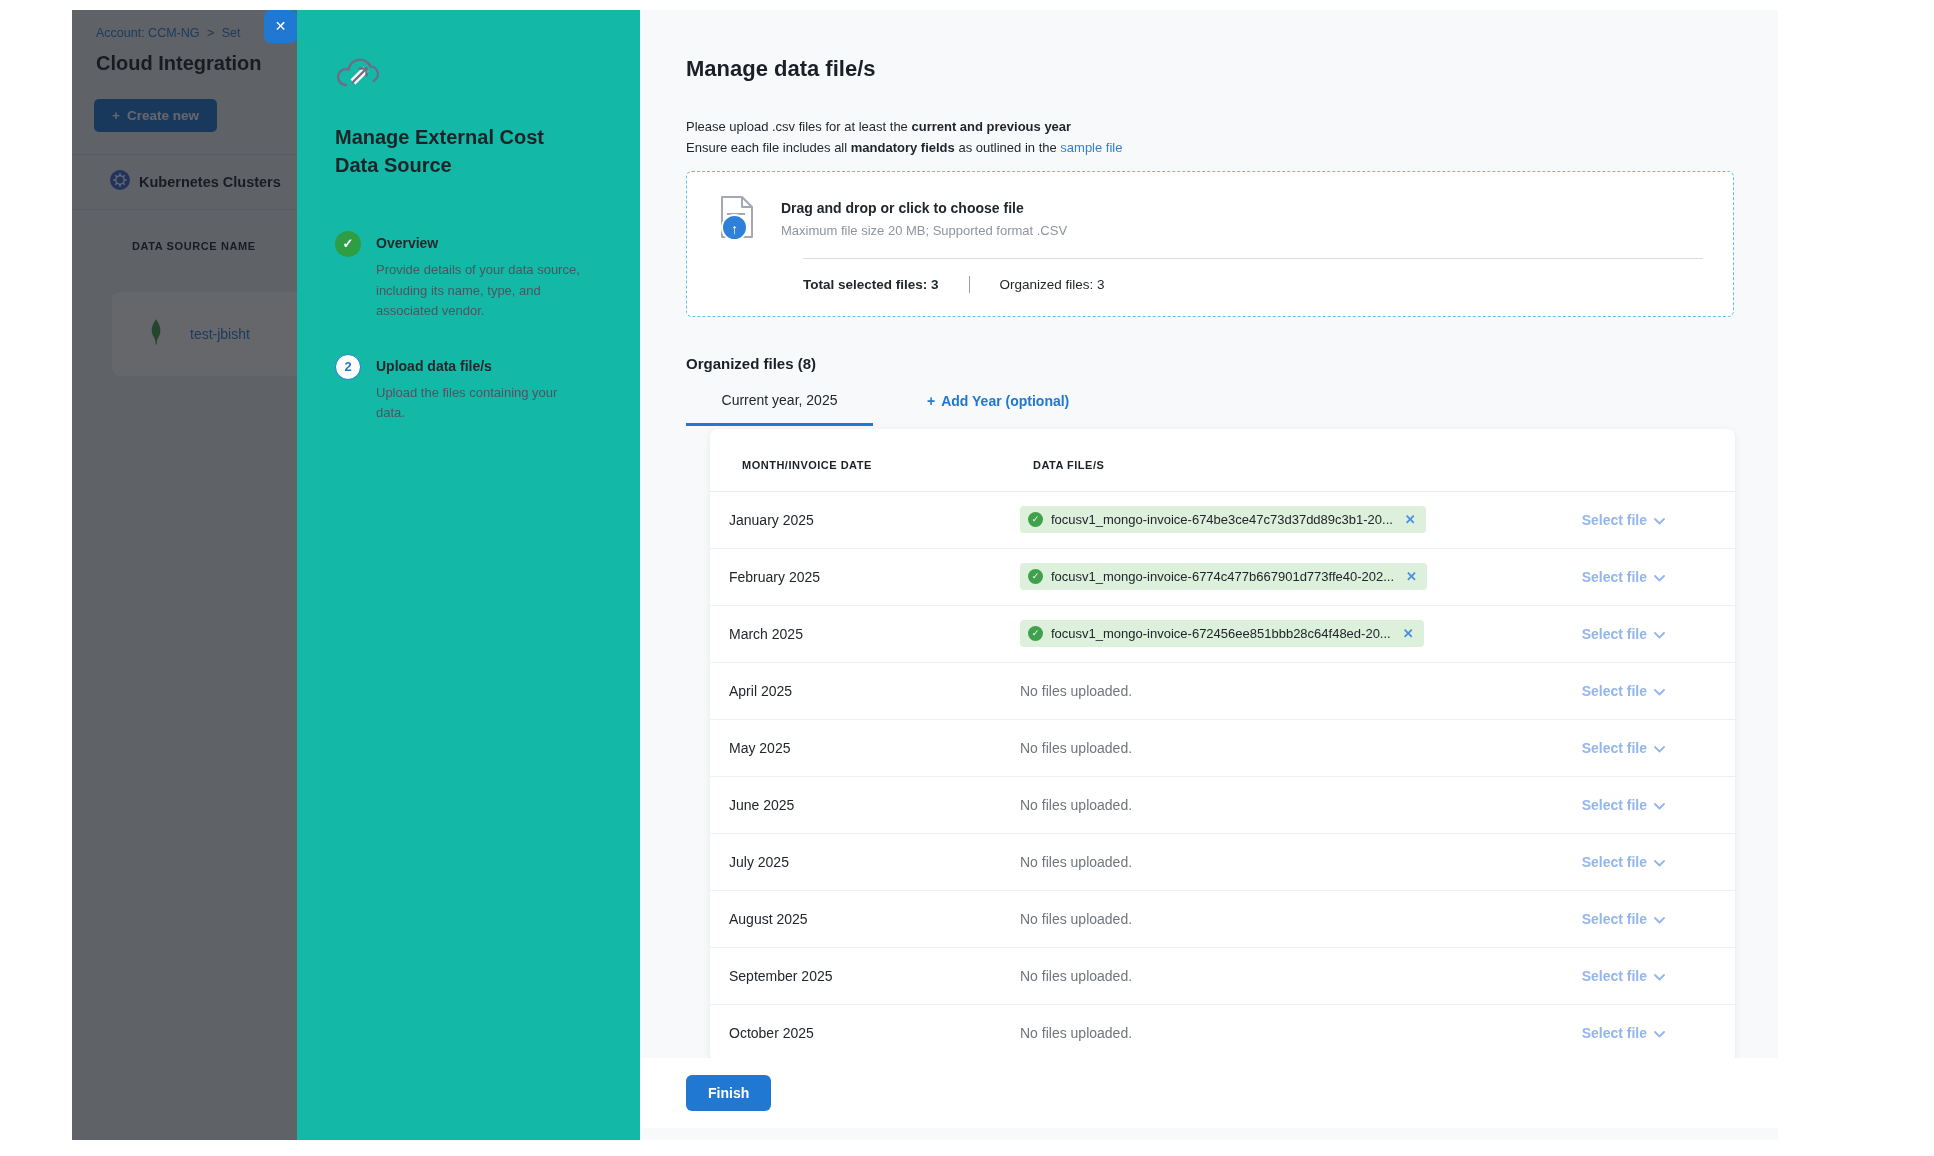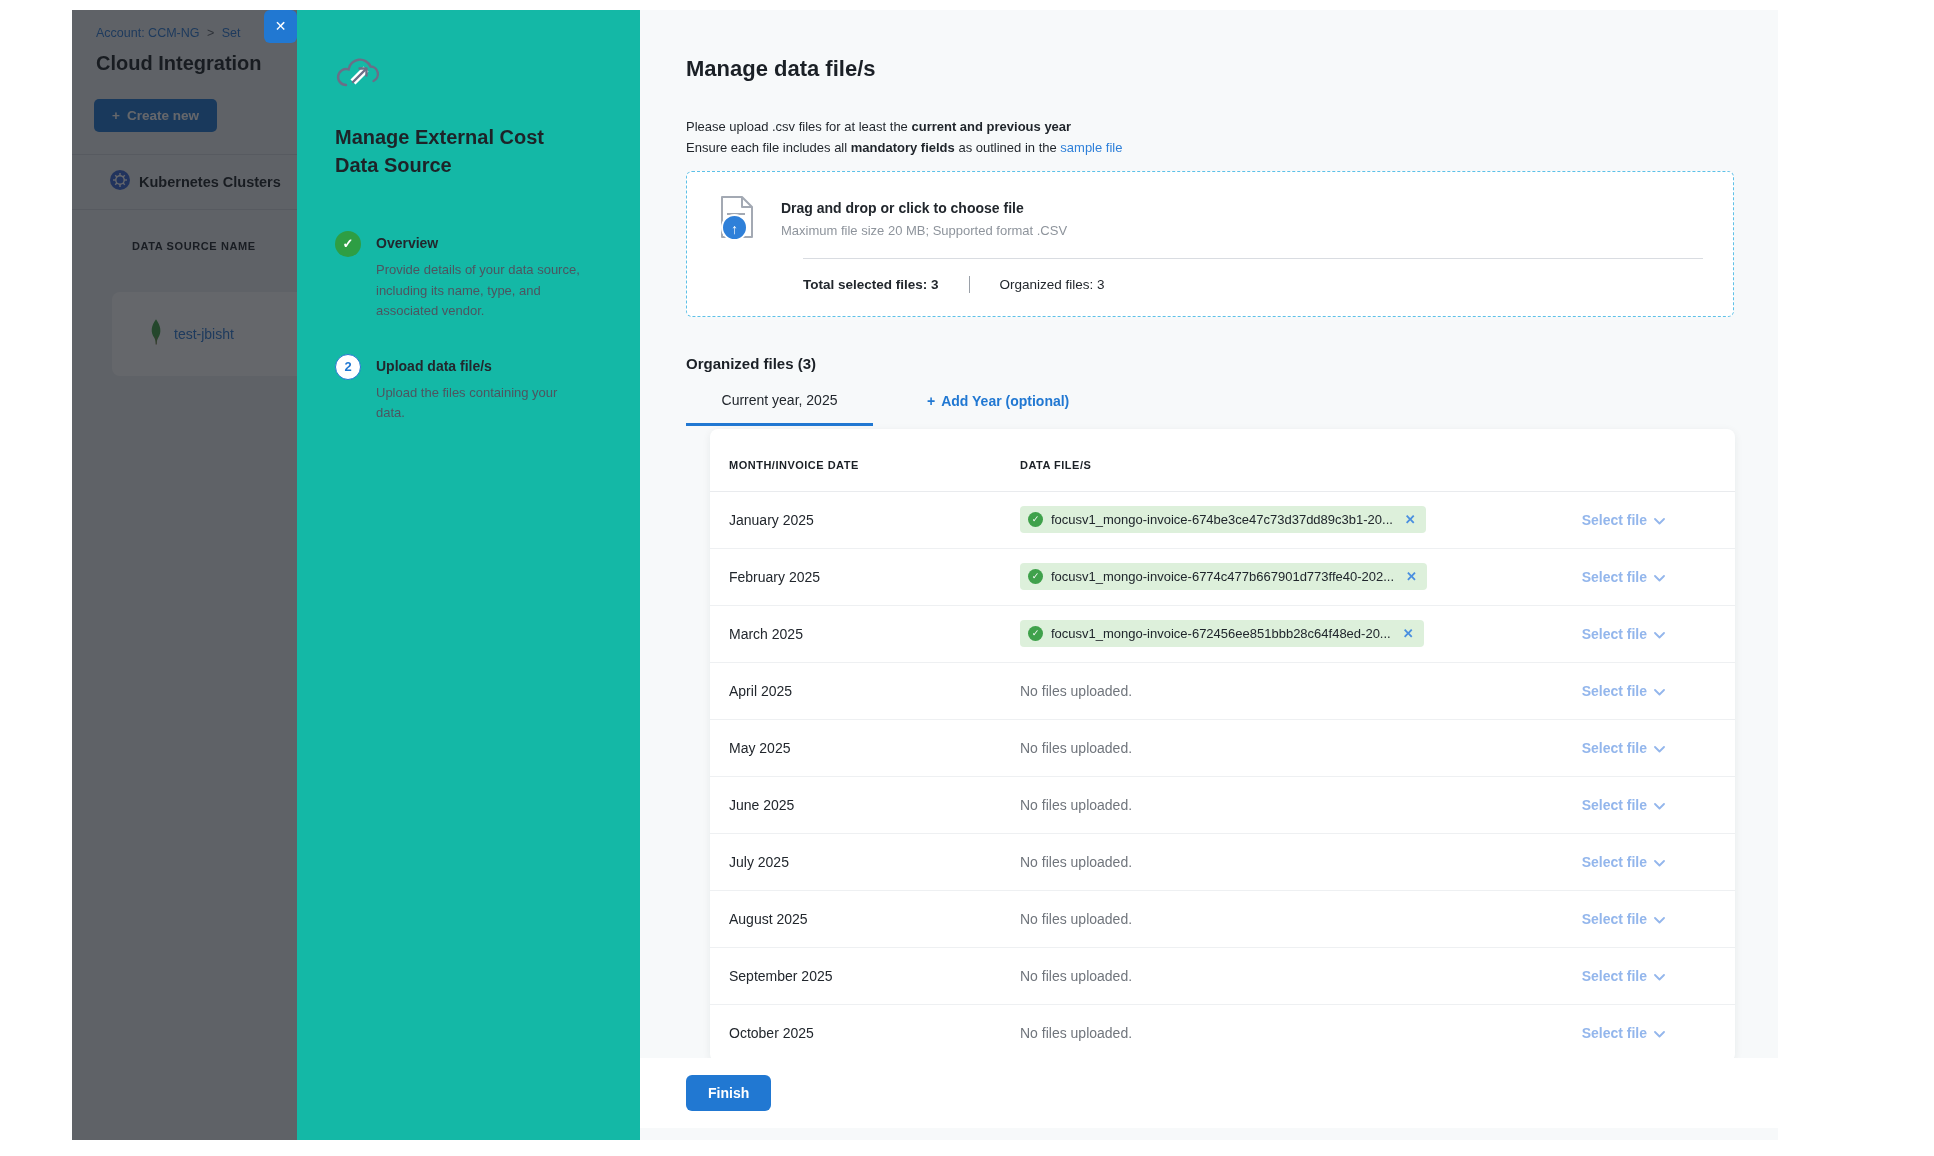--- a/index.html
+++ b/index.html
@@ -19,21 +19,21 @@
   .bg-create-btn { display:inline-flex; align-items:center; gap:7px; margin:24px 0 0 22px;
                    background:var(--primary-blue,#2178d2); color:#fff; border:none; border-radius:5px;
                    padding:9px 18px; font-size:13.5px; font-weight:600; font-family:inherit; cursor:pointer; }
   .bg-divider { border-top:1px solid #d7dade; margin-top:22px; }
   .bg-tab { display:flex; align-items:center; gap:9px; padding:15px 0 15px 38px;
             border-bottom:1px solid #d7dade; cursor:pointer; }
   .bg-tab-label { font-size:14.5px; font-weight:bold; color:#1e2328; white-space:nowrap; }
   .bg-col-header { margin:30px 0 0 60px; font-size:11px; font-weight:bold; letter-spacing:0.6px;
                    color:#22272d; white-space:nowrap; }
   .bg-row-card { margin:40px 0 0 40px; width:280px; height:84px; background:#ffffff;
-                 border-radius:8px; display:flex; align-items:center; gap:10px;
+                 border-radius:8px; display:flex; align-items:center; gap:26px;
                  padding-left:36px; cursor:pointer; }
   .bg-row-link { font-size:14px; color:var(--link-blue,#2f7cd6); text-decoration:none; }
 
   
   #drawer-close { position:absolute; left:264px; top:10px; width:33px; height:33px; z-index:30;
                   background:var(--primary-blue,#2178d2); color:#fff; border:none; border-radius:6px;
                   font-size:14px; line-height:33px; text-align:center; cursor:pointer; font-family:inherit; }
 
   
   #wizard { position:absolute; left:297px; top:10px; width:343px; height:1130px; background:#14b8a6;
@@ -77,21 +77,21 @@
 
   .organized-heading { margin-top:38px; font-size:15px; font-weight:bold; color:#1b2026; }
   .tabs { margin-top:20px; display:flex; align-items:flex-start; gap:54px; }
   .tab-active { width:187px; text-align:center; font-size:14px; color:#22272d;
                 padding-bottom:15px; border-bottom:3px solid var(--primary-blue,#2178d2); cursor:pointer; }
   .tab-add-year { display:flex; align-items:center; gap:6px; font-size:14px; font-weight:600;
                   color:var(--primary-blue,#2178d2); padding-top:1px; cursor:pointer; }
 
   .files-card { margin:3px 0 0 24px; width:1025px; height:633px; background:#fff; border-radius:8px;
                 box-shadow:0 2px 8px rgba(31,37,43,0.07); overflow:hidden; }
-  .thead { display:flex; padding:30px 54px 20px 19px; border-bottom:1px solid #e9ebee; }
+  .thead { display:flex; padding:30px 54px 20px 32px; border-bottom:1px solid #e9ebee; }
   .th { font-size:11px; font-weight:bold; letter-spacing:0.5px; color:#1b2026; }
   .col-month { width:291px; flex:0 0 291px; }
   .col-files { flex:1; }
   .trow { display:flex; align-items:center; height:57px; padding:0 70px 0 19px;
           border-bottom:1px solid #eef0f2; }
   .month-label { font-size:14px; color:#22272d; }
   .file-chip { display:inline-flex; align-items:center; gap:8px; background:var(--chip-bg,#ddf0db);
                border-radius:4px; padding:6px 10px 6px 8px; font-size:13px; color:#20262c; max-width:486px; }
   .chip-check { width:15px; height:15px; border-radius:50%; background:var(--chip-green,#3fa14b);
                 color:#fff; font-size:9px; line-height:15px; text-align:center; flex:0 0 15px; }
@@ -217,21 +217,21 @@
         </div>
       </div>
       <div class="dz-divider"></div>
       <div class="dz-totals">
         <span class="dz-total-bold">Total selected files: 3</span>
         <span class="dz-vline"></span>
         <span>Organized files: 3</span>
       </div>
     </div>
 
-    <div class="organized-heading">Organized files (3)</div>
+    <div class="organized-heading">Organized files (8)</div>
 
     <div class="tabs">
       <div class="tab-active">Current year, 2025</div>
       <div class="tab-add-year">
         <span>+</span>
         <span>Add Year (optional)</span>
       </div>
     </div>
 
     <div class="files-card">

